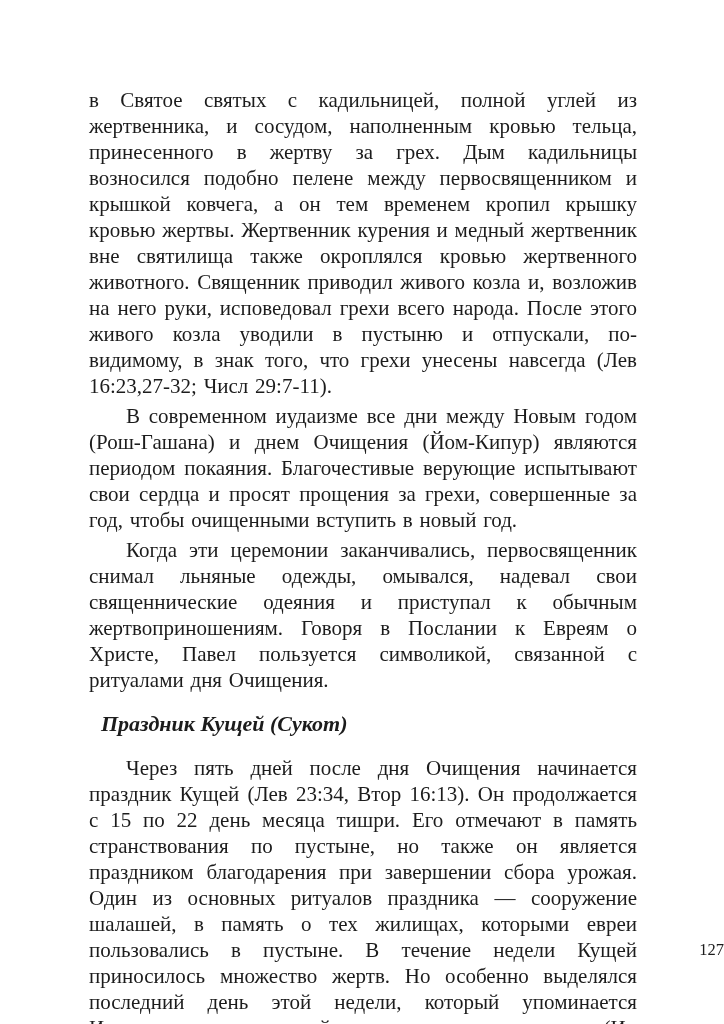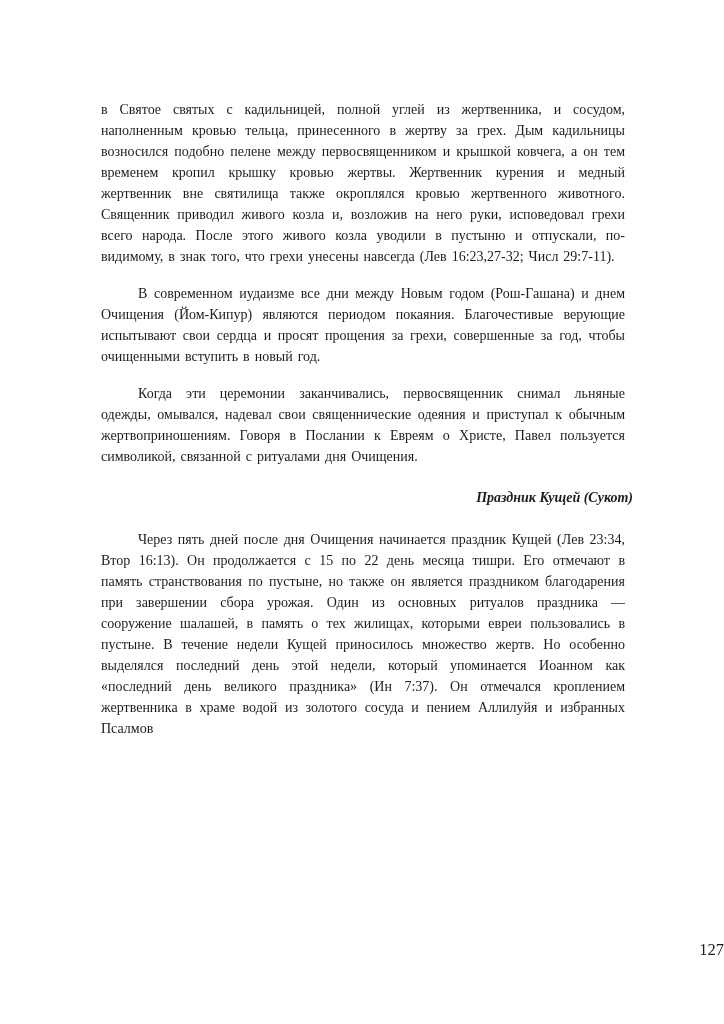--- a/index.html
+++ b/index.html
@@ -20,38 +20,38 @@
     inset: 0;
     background: #ffffff;
   }
   .content {
     position: absolute;
     left: 85px;
     top: 83px;
     width: 556px;
   }
   .para {
-    margin: 16px;
-    font-size: 14px;
-    line-height: 21px;
+    margin: 4px;
+    font-size: 21px;
+    line-height: 26px;
     text-align: justify;
     text-indent: 0;
     word-spacing: 1.5px;
     hyphens: none;
   }
   .para.indented {
     text-indent: 37px;
   }
   .section-heading {
-    margin: 8px;
-    font-size: 14px;
+    margin: 16px;
+    font-size: 22px;
     line-height: 29.6px;
     font-weight: bold;
     font-style: italic;
-    text-align: right;
+    text-align: left;
   }
   .page-number {
     position: absolute;
     left: 0;
     right: 0;
     top: 940px;
     text-align: right;
     font-size: 16.5px;
     line-height: 20px;
   }

